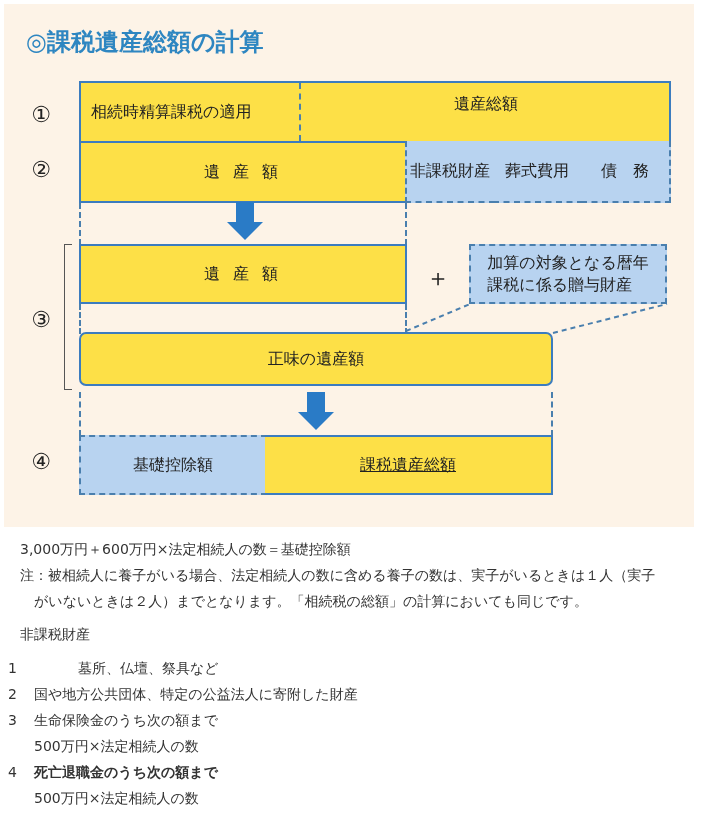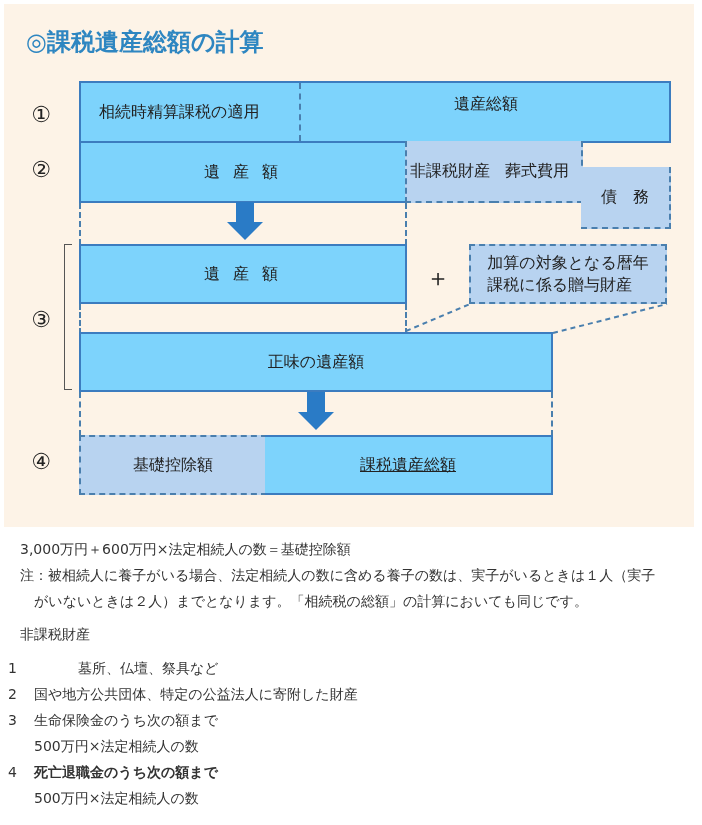--- a/index.html
+++ b/index.html
@@ -2,21 +2,21 @@
 <html><head>
 <meta charset="utf-8">
 <style>
   * { box-sizing: border-box; margin: 0; padding: 0; }
   body { width: 702px; height: 825px; background: #ffffff; position: relative; overflow: hidden;
          font-family: "DejaVu Sans", "Liberation Sans", sans-serif; color: #333333; }
   .panel { position: absolute; left: 4px; top: 4px; width: 690px; height: 523px; background: #fdf3e7; }
   .title { position: absolute; left: 26px; top: 26px; font-size: 24px; font-weight: bold; color: #2e86c1; letter-spacing: 0px; }
   .num { position: absolute; left: 26px; width: 30px; height: 30px; font-size: 22px; color: #222; text-align: center; line-height: 30px; }
   .box { position: absolute; display: flex; align-items: center; justify-content: center; font-size: 16px; color: #222; text-align: center; }
-  .solid { background: #7dd3fc; border: 2px solid #3c7cbf; }
+  .solid { background: #fde047; border: 2px solid #3c7cbf; }
   .dash { background: #b8d3f0; border: 2px dashed #4a7fae; }
   .vdash { position: absolute; width: 0; border-left: 2px dashed #4a7fae; }
   .arrow { position: absolute; width: 36px; height: 38px; }
   .arrow .shaft { position: absolute; left: 9px; top: 0; width: 18px; height: 20px; background: #2a7bc6; }
   .arrow .head { position: absolute; left: 0; top: 20px; width: 0; height: 0;
                  border-left: 18px solid transparent; border-right: 18px solid transparent; border-top: 18px solid #2a7bc6; }
   .plus { position: absolute; font-size: 24px; color: #222; }
   .bracket { position: absolute; left: 64px; top: 244px; width: 8px; height: 146px;
              border: 1px solid #555; border-right: none; }
   .line { position: absolute; font-size: 14px; color: #333; white-space: nowrap; }
@@ -30,31 +30,31 @@
 <div class="title">◎課税遺産総額の計算</div>
 
 <div class="num" style="top:100px;">①</div>
 <div class="num" style="top:155px;">②</div>
 <div class="num" style="top:305px;">③</div>
 <div class="num" style="top:447px;">④</div>
 
 <div class="bracket"></div>
 
 <div class="box solid" style="left:79px; top:81px; width:592px; height:62px;"></div>
-<div class="box" style="left:81px; top:83px; width:220px; height:58px; border-right:2px dashed #4a7fae; justify-content:flex-start; padding-left:18px; text-align:left; line-height:22px;">
+<div class="box" style="left:81px; top:83px; width:220px; height:58px; border-right:2px dashed #4a7fae; justify-content:flex-start; padding-left:10px; text-align:left; line-height:22px;">
   <div>
     <div>相続時精算課税の適用</div>
   </div>
 </div>
 <div class="box" style="left:303px; top:83px; width:366px; height:42px;">遺産総額</div>
 
 <div class="box solid" style="left:79px; top:141px; width:328px; height:62px; letter-spacing:4px;">遺 産 額</div>
 <div class="box dash" style="left:405px; top:141px; width:90px; height:62px; border-top:none;">非課税財産</div>
 <div class="box dash" style="left:493px; top:141px; width:90px; height:62px; border-top:none; border-left:none;">葬式費用</div>
-<div class="box dash" style="left:581px; top:141px; width:90px; height:62px; border-top:none; border-left:none;margin-top:26px;">債　務</div>
+<div class="box dash" style="left:581px; top:141px; width:90px; height:62px; border-top:none; border-left:none;">債　務</div>
 
 <div class="vdash" style="left:79px; top:203px; height:42px;"></div>
 <div class="vdash" style="left:405px; top:203px; height:42px;"></div>
 
 <div class="arrow" style="left:227px; top:202px;">
   <div class="shaft"></div>
     <div class="head"></div>
 </div>
 
 <div class="box solid" style="left:79px; top:244px; width:328px; height:60px; letter-spacing:4px;">遺 産 額</div>
@@ -67,21 +67,21 @@
 </div>
 
 <div class="vdash" style="left:79px; top:304px; height:30px;"></div>
 <div class="vdash" style="left:405px; top:304px; height:30px;"></div>
 
 <svg class="conn" width="702" height="825">
   <line x1="406" y1="331" x2="470" y2="304" stroke="#4a7fae" stroke-width="2" stroke-dasharray="5,4"></line>
   <line x1="553" y1="333" x2="667" y2="304" stroke="#4a7fae" stroke-width="2" stroke-dasharray="5,4"></line>
 </svg>
 
-<div class="box solid" style="left:79px; top:332px; width:474px; height:60px;">正味の遺産額</div>
+<div class="box solid" style="left:79px; top:332px; width:474px; height:54px;border-radius:7px;">正味の遺産額</div>
 
 <div class="vdash" style="left:79px; top:392px; height:44px;"></div>
 <div class="vdash" style="left:551px; top:392px; height:44px;"></div>
 
 <div class="arrow" style="left:298px; top:392px;">
   <div class="shaft"></div>
     <div class="head"></div>
 </div>
 
 <div class="box dash" style="left:79px; top:435px; width:188px; height:60px;">基礎控除額</div>

